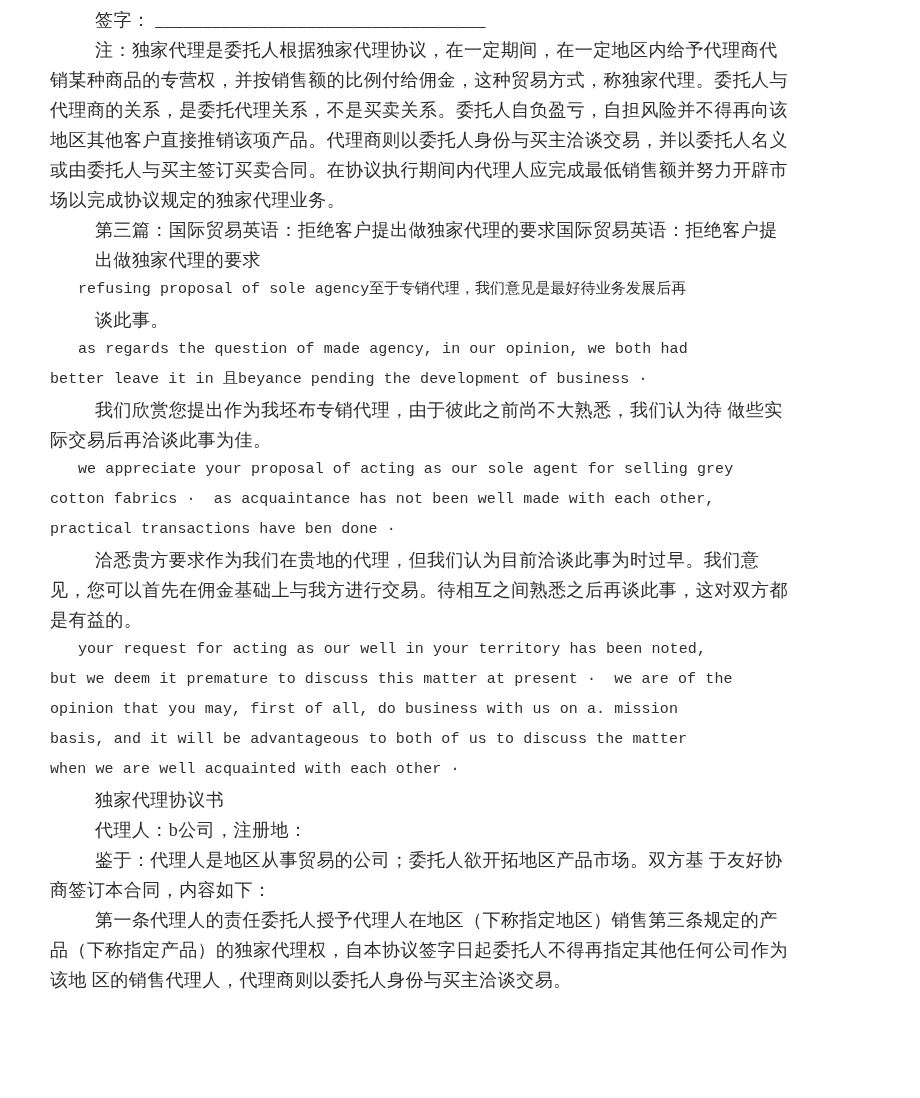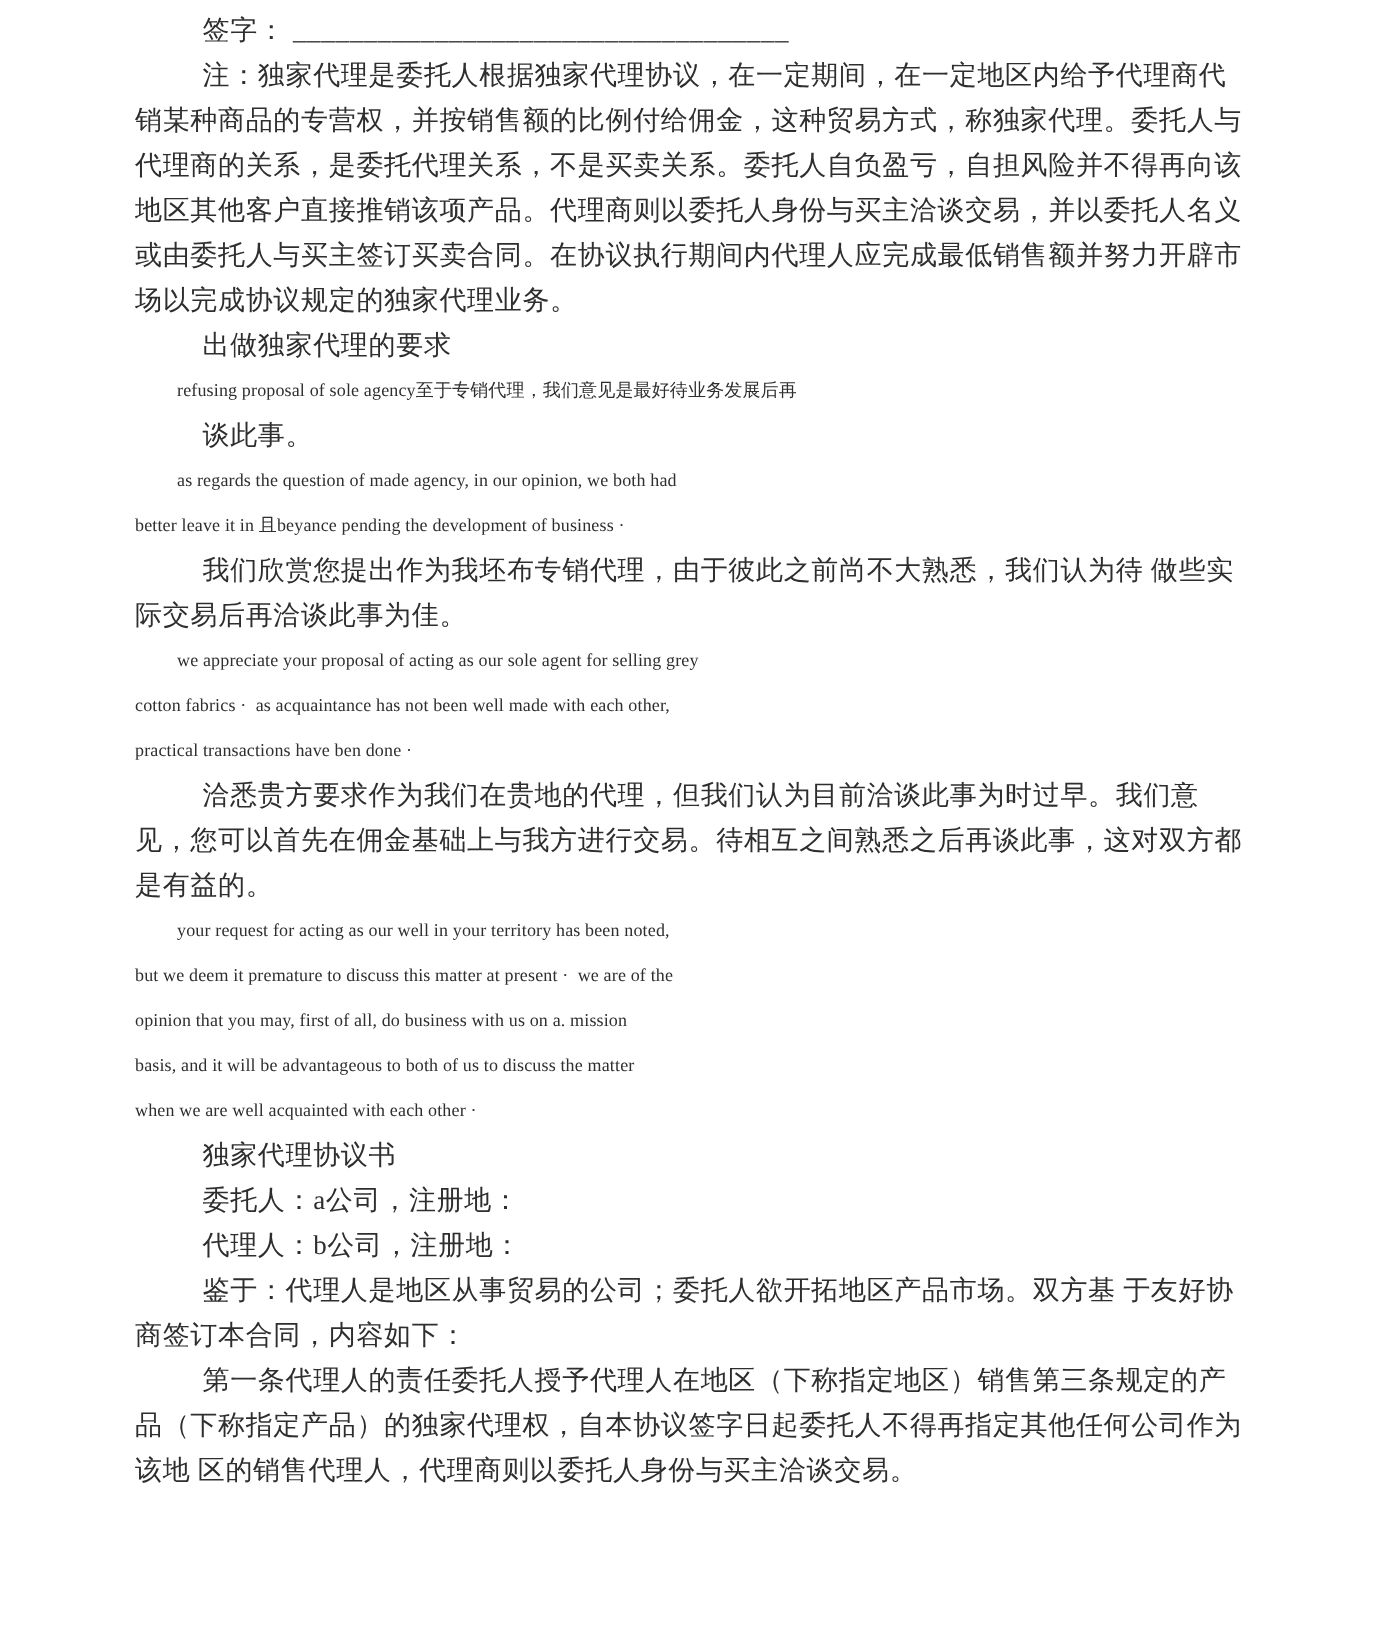--- a/index.html
+++ b/index.html
@@ -10,75 +10,75 @@
     width: 920px;
     height: 1098px;
     background: #ffffff;
     overflow: hidden;
     position: relative;
   }
   .doc {
     box-sizing: border-box;
     width: 920px;
     height: 1098px;
-    padding: 5px 90px 0 90px;
+    padding: 5px 90px 0 50px;
     background: #ffffff;
   }
   .line {
     height: 30px;
     line-height: 30px;
     white-space: pre;
     overflow: visible;
     color: #2e2e2e;
   }
   .line.zh {
     font-family: "Liberation Serif", "DejaVu Serif", serif;
     font-size: 18px;
     letter-spacing: 0.45px;
   }
   .line.en {
-    font-family: Liberation Serif, serif;
-    font-size: 12px;
+    font-family: Liberation Mono, monospace;
+    font-size: 15px;
     letter-spacing: 0.1px;
   }
   .ind-cjk { padding-left: 45px; }
   .ind-eng { padding-left: 28px; }
 </style>
 </head>
 <body>
 
 <div class="doc">
   <div id="lines" style="color: rgb(46, 46, 46);">
       <div class="line zh ind-cjk">签字： ___________________________________</div>
       <div class="line zh ind-cjk">注：独家代理是委托人根据独家代理协议，在一定期间，在一定地区内给予代理商代</div>
       <div class="line zh">销某种商品的专营权，并按销售额的比例付给佣金，这种贸易方式，称独家代理。委托人与</div>
       <div class="line zh">代理商的关系，是委托代理关系，不是买卖关系。委托人自负盈亏，自担风险并不得再向该</div>
       <div class="line zh">地区其他客户直接推销该项产品。代理商则以委托人身份与买主洽谈交易，并以委托人名义</div>
       <div class="line zh">或由委托人与买主签订买卖合同。在协议执行期间内代理人应完成最低销售额并努力开辟市</div>
       <div class="line zh">场以完成协议规定的独家代理业务。</div>
+      <div class="line zh ind-cjk">第三篇：国际贸易英语：拒绝客户提出做独家代理的要求国际贸易英语：拒绝客户提</div>
       <div class="line zh ind-cjk">出做独家代理的要求</div>
       <div class="line en ind-eng">refusing proposal of sole agency至于专销代理，我们意见是最好待业务发展后再</div>
       <div class="line zh ind-cjk">谈此事。</div>
       <div class="line en ind-eng">as regards the question of made agency, in our opinion, we both had</div>
       <div class="line en">better leave it in 且beyance pending the development of business ·</div>
       <div class="line zh ind-cjk">我们欣赏您提出作为我坯布专销代理，由于彼此之前尚不大熟悉，我们认为待 做些实</div>
       <div class="line zh">际交易后再洽谈此事为佳。</div>
       <div class="line en ind-eng">we appreciate your proposal of acting as our sole agent for selling grey</div>
       <div class="line en">cotton fabrics ·  as acquaintance has not been well made with each other,</div>
       <div class="line en">practical transactions have ben done ·</div>
       <div class="line zh ind-cjk">洽悉贵方要求作为我们在贵地的代理，但我们认为目前洽谈此事为时过早。我们意</div>
       <div class="line zh">见，您可以首先在佣金基础上与我方进行交易。待相互之间熟悉之后再谈此事，这对双方都</div>
       <div class="line zh">是有益的。</div>
       <div class="line en ind-eng">your request for acting as our well in your territory has been noted,</div>
       <div class="line en">but we deem it premature to discuss this matter at present ·  we are of the</div>
       <div class="line en">opinion that you may, first of all, do business with us on a. mission</div>
       <div class="line en">basis, and it will be advantageous to both of us to discuss the matter</div>
       <div class="line en">when we are well acquainted with each other ·</div>
       <div class="line zh ind-cjk">独家代理协议书</div>
-      <div class="line zh ind-cjk">委托人：a公司，注册地：</div>
       <div class="line zh ind-cjk">代理人：b公司，注册地：</div>
       <div class="line zh ind-cjk">鉴于：代理人是地区从事贸易的公司；委托人欲开拓地区产品市场。双方基 于友好协</div>
       <div class="line zh">商签订本合同，内容如下：</div>
       <div class="line zh ind-cjk">第一条代理人的责任委托人授予代理人在地区（下称指定地区）销售第三条规定的产</div>
       <div class="line zh">品（下称指定产品）的独家代理权，自本协议签字日起委托人不得再指定其他任何公司作为</div>
       <div class="line zh">该地 区的销售代理人，代理商则以委托人身份与买主洽谈交易。</div>
     </div>
 </div>
 
 </body></html>

